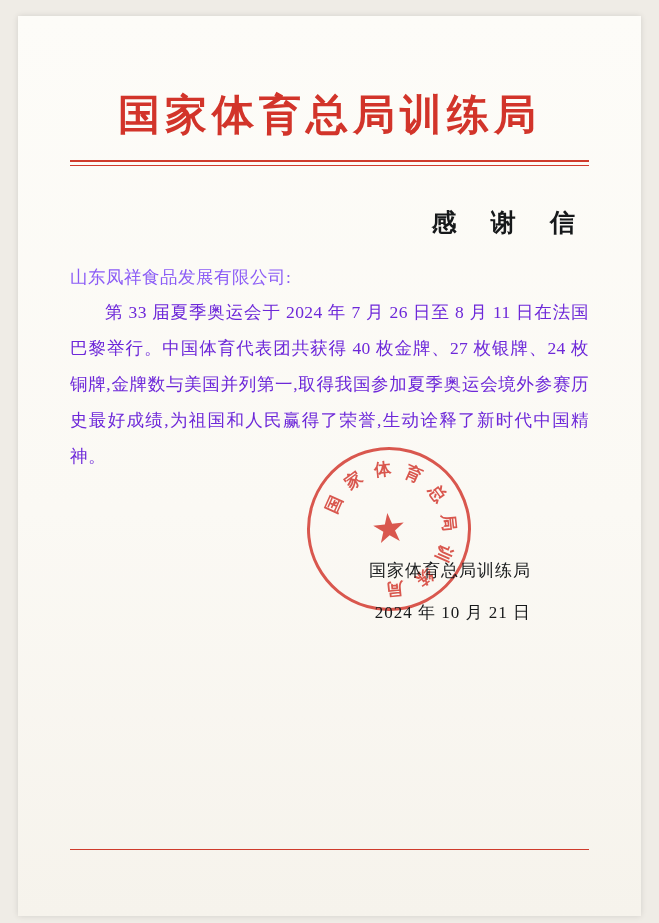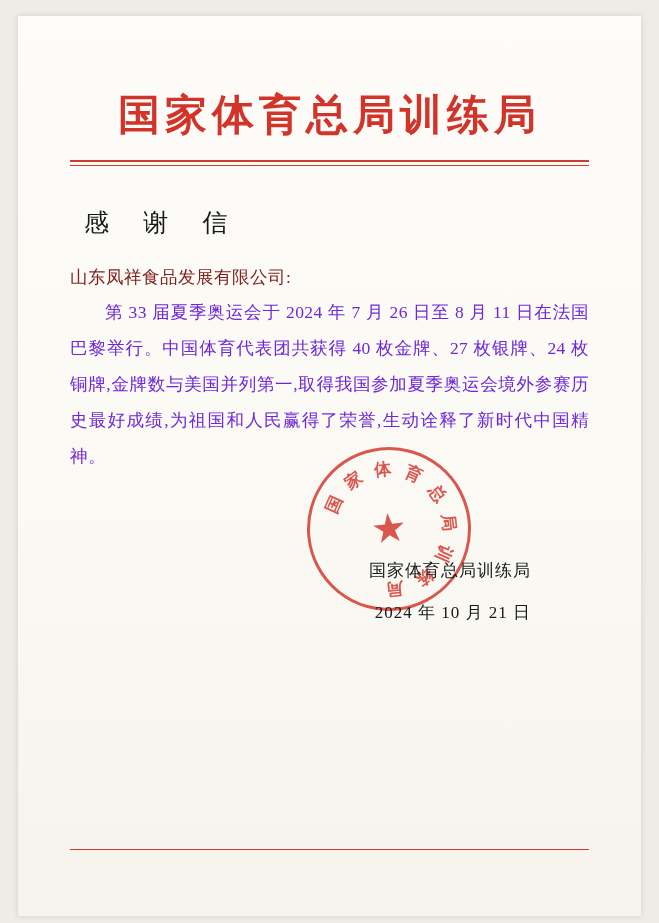--- a/index.html
+++ b/index.html
@@ -61,31 +61,31 @@
   .rule-thick {
     height: 2px;
     background: #cf3b2c;
   }
   .rule-thin {
     height: 1px;
     background: #cf3b2c;
     margin-top: 3px;
   }
   .doc-title {
-    text-align: left;
+    text-align: right;
     font-size: 25px;
-    font-weight: normal;
+    font-weight: bold;
     letter-spacing: 14px;
     color: #16181a;
     margin-top: 40px;
     text-indent: 14px;
   }
   .salutation {
     font-size: 17.5px;
-    color: #7f1d1d;
+    color: #8b5cf6;
     margin-top: 26px;
     letter-spacing: 0.5px;
   }
   .para {
     font-size: 17.5px;
     color: #6d28d9;
     line-height: 2.05;
     text-align: justify;
     text-indent: 2em;
     margin-top: 6px;

